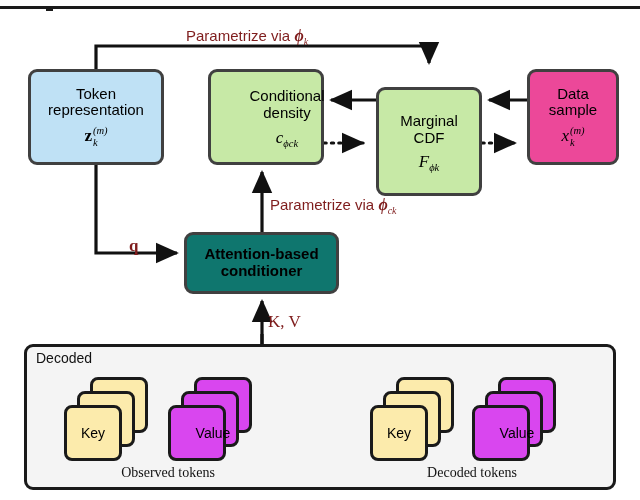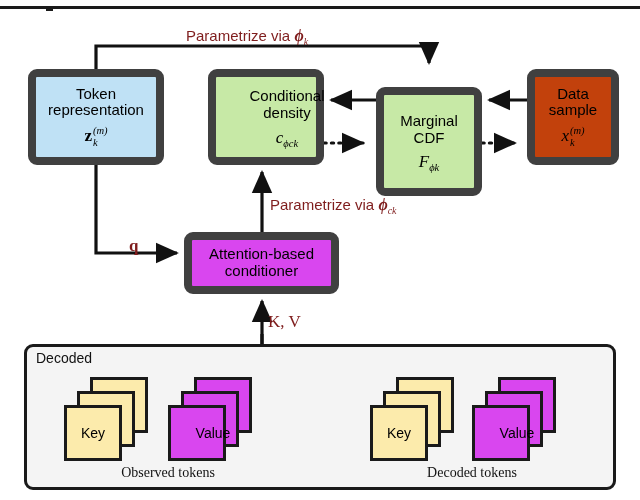--- a/index.html
+++ b/index.html
@@ -31,21 +31,21 @@
     position: absolute;
     left: 46px; top: 0px;
     width: 7px; height: 5px;
     background: #1a1a1a;
   }
 
   
   .node {
     position: absolute;
     box-sizing: border-box;
-    border: 8px solid #404040;
+    border: 3px solid #404040;
     border-radius: 9px;
     display: flex;
     flex-direction: column;
     align-items: center;
     justify-content: center;
     text-align: center;
     color: #000000;
     line-height: 1.12;
     z-index: 5;
   }
@@ -73,22 +73,22 @@
     font-size: 0.62em;
     line-height: 1;
     margin-left: 1px;
     text-align: left;
   }
   .supsub .up { margin-bottom: 1px; }
 
   #token-box      { left: 28px;  top: 69px;  width: 136px; height: 96px; background: #bfe1f5; }
   #cond-box       { left: 208px; top: 69px;  width: 116px; height: 96px; background: #c7e9a6; padding-left: 42px; }
   #marg-box       { left: 376px; top: 87px;  width: 106px; height: 109px; background: #c7e9a6; }
-  #data-box       { left: 527px; top: 69px;  width: 92px;  height: 96px; background: #c2410c; }
-  #cond-er-box    { left: 184px; top: 232px; width: 155px; height: 62px; background: #d946ef; }
+  #data-box       { left: 527px; top: 69px;  width: 92px;  height: 96px; background: #ec4899; }
+  #cond-er-box    { left: 184px; top: 232px; width: 155px; height: 62px; background: #0f766e; font-weight: bold; }
 
   
   #memory-panel {
     position: absolute;
     left: 24px; top: 344px;
     width: 592px; height: 146px;
     box-sizing: border-box;
     border: 3px solid #1a1a1a;
     border-radius: 9px;
     background: #f4f4f4;
@@ -116,21 +116,21 @@
   .stack {
     position: absolute;
     width: 86px; height: 84px;
     z-index: 5;
   }
   .card {
     position: absolute;
     box-sizing: border-box;
     width: 58px; height: 56px;
     border: 3px solid #1a1a1a;
-    border-radius: 0;
+    border-radius: 8px;
     display: flex;
     align-items: center;
     justify-content: center;
     font-size: 14px;
     color: #000;
   }
   .card.c3 { left: 26px; top: 0px;  }
   .card.c2 { left: 13px; top: 14px; }
   .card.c1 { left: 0px;  top: 28px; }
   .key  { background: #fcebac; }

